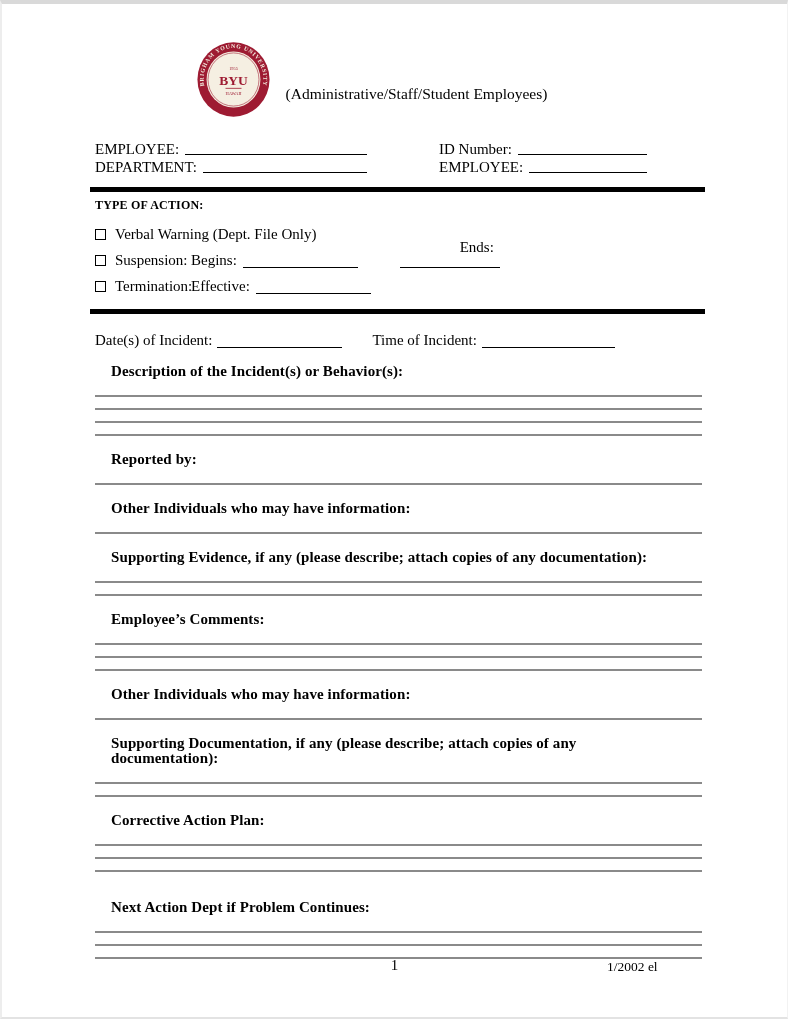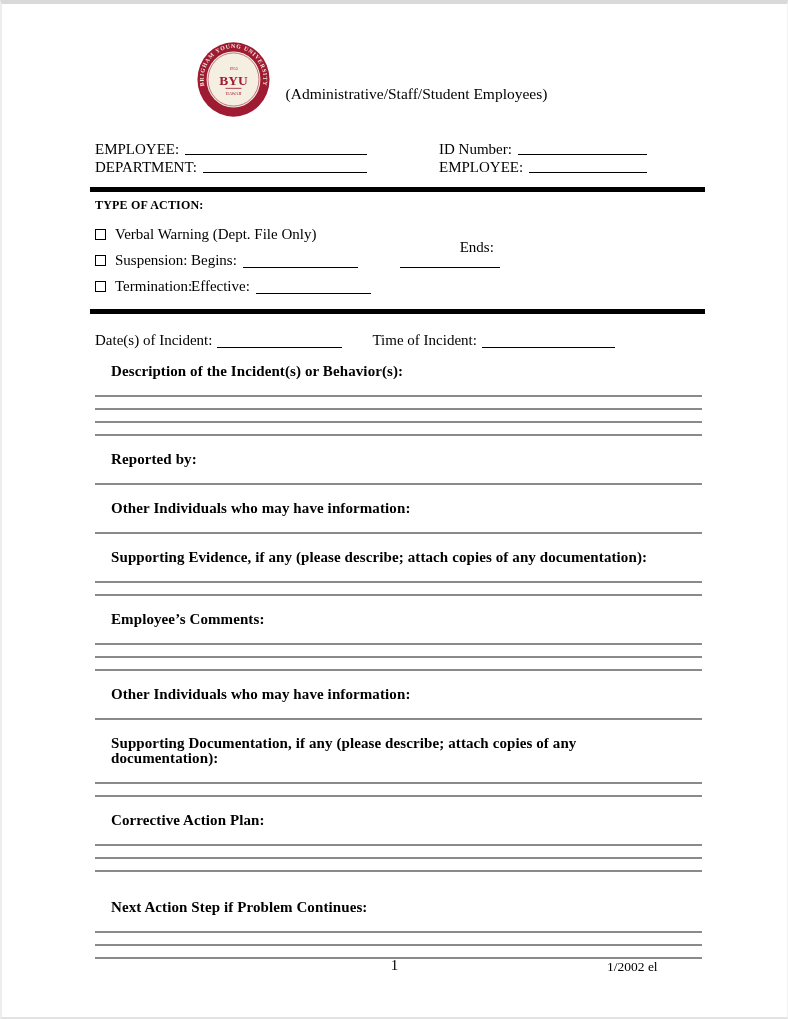--- a/index.html
+++ b/index.html
@@ -204,21 +204,21 @@
           <div class="gline"></div>
           <div class="gline"></div>
         </div>
         <div class="section">
           <h3>Corrective Action Plan:</h3>
           <div class="gline"></div>
           <div class="gline"></div>
           <div class="gline"></div>
         </div>
         <div class="section">
-          <h3>Next Action Step if Problem Continues:</h3>
+          <h3>Next Action Dept if Problem Continues:</h3>
           <div class="gline"></div>
           <div class="gline"></div>
           <div class="gline"></div>
         </div>
       </div>
 
   </div>
 
   <div class="page-number">1</div>
   <div class="revision">1/2002 el</div>

